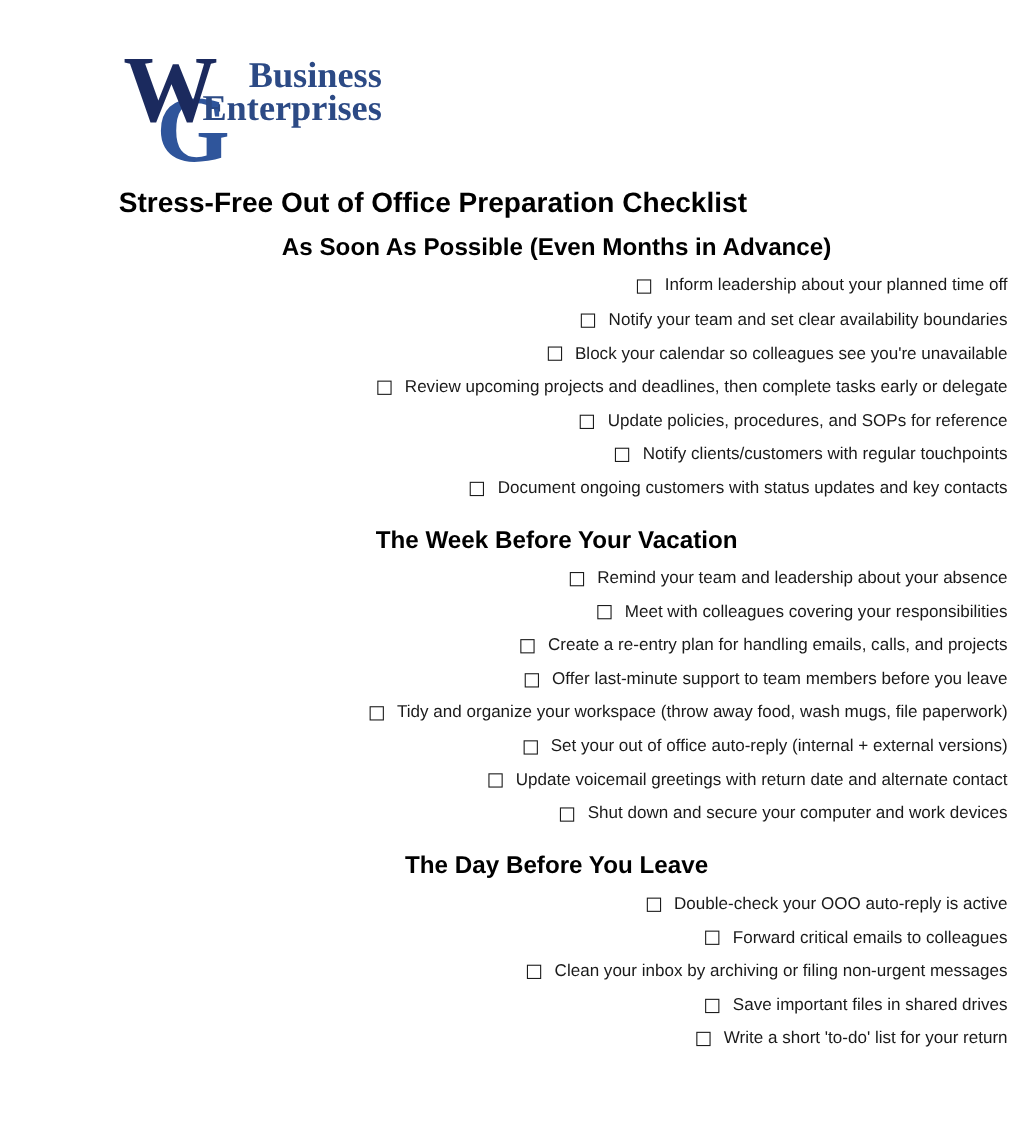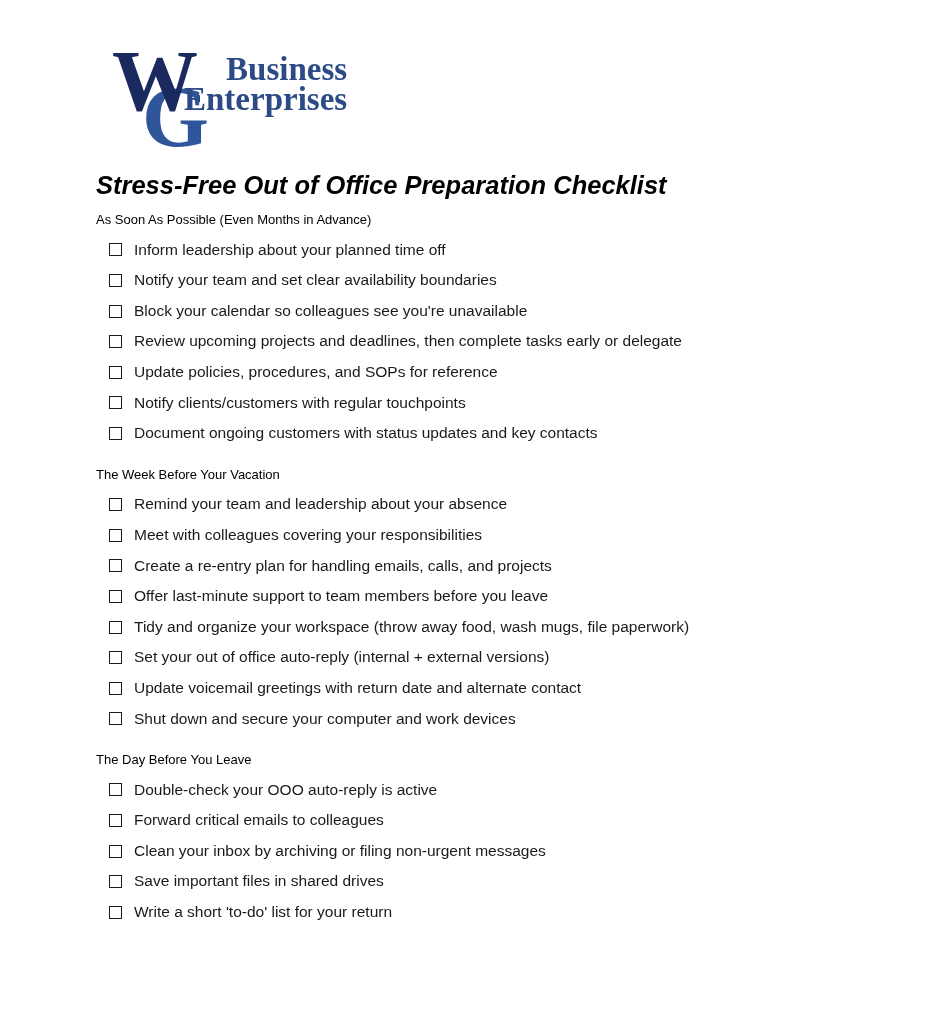--- a/index.html
+++ b/index.html
@@ -75,61 +75,62 @@
     font-weight: 700;
     line-height: 0.92;
     color: #2c4a85;
     display: block;
     white-space: nowrap;
   }
 
   
   .doc-title {
     position: absolute;
-    left: 96px;
+    left: 108px;
     top: 154px;
     font-size: 25.5px;
     font-weight: 700;
     line-height: 1.15;
     color: #000000;
     white-space: nowrap;
-    font-style: italic;
   }
 
   
   .checklist {
     position: absolute;
     left: 96px;
     top: 212px;
     width: 820px;
   }
   .section {
     margin: 0 0 18px 0;
   }
   .section:last-child {
     margin-bottom: 0;
   }
   .section-heading {
-    font-size: 13px;
-    font-weight: 400;
+    font-size: 22px;
+    font-weight: 700;
     color: #000000;
     line-height: 1.2;
     margin: 0 0 7px 0;
     white-space: nowrap;
+    text-align: center;
   }
   .items {
     margin: 0;
     padding: 0;
     list-style: none;
   }
   .item {
     display: flex;
     align-items: center;
     height: 30.6px;
     padding-left: 13px;
+    justify-content: flex-end;
   }
   .checkbox {
     flex: 0 0 auto;
     width: 13px;
     height: 13px;
     border: 1.8px solid #1c1c1c;
     background: #ffffff;
     box-sizing: border-box;
     margin-right: 12px;
     position: relative;

